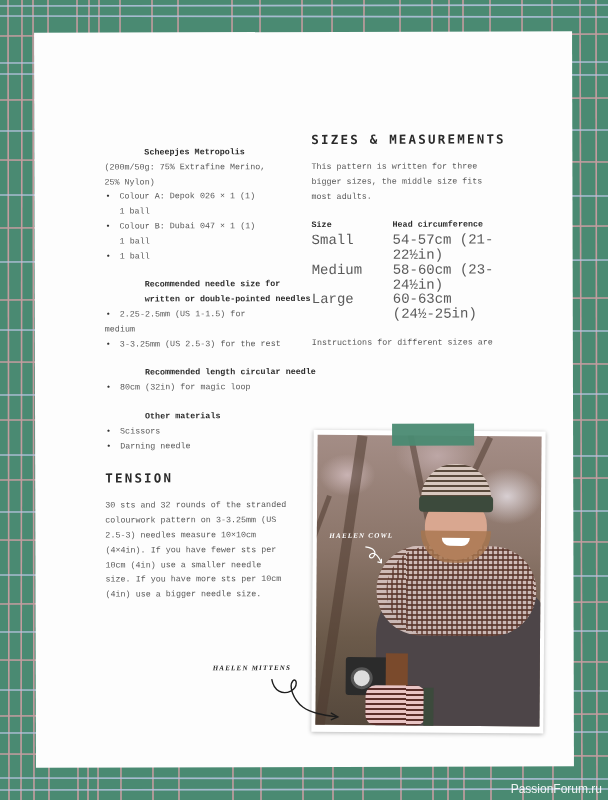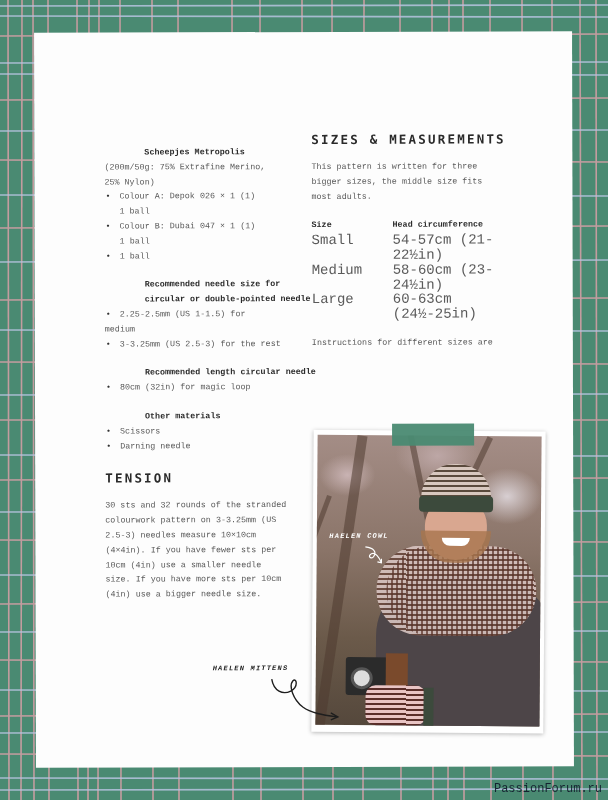--- a/index.html
+++ b/index.html
@@ -44,25 +44,25 @@
       radial-gradient(ellipse 50px 40px at 190px 60px, #d8cfd2 0%, transparent 70%),
       radial-gradient(ellipse 60px 40px at 120px 20px, #bda7a6 0%, transparent 70%),
       linear-gradient(180deg, #a48d86 0%, #8a7468 40%, #6b5a4a 70%, #55483c 100%);
   }
   .trunk { position:absolute; background:#4e3b2f; opacity:0.55; transform-origin:top left; }
   .tape {
     position:absolute; left:357px; top:392px; width:82px; height:22px;
     background:#4a8a72; opacity:0.95;
   }
   .label-hand {
-    position:absolute; font-family:Liberation Mono, monospace; font-style:italic; font-weight:bold;
+    position:absolute; font-family:Liberation Serif, serif; font-style:italic; font-weight:bold;
     font-size:7px; letter-spacing:1.2px;
   }
   .watermark {
-    position:absolute; right:6px; bottom:4px; color:#0f172a; font-family:Liberation Mono, monospace;
+    position:absolute; right:6px; bottom:4px; color:#ffffff; font-family:Liberation Sans, sans-serif;
     font-size:12px; opacity:0.9;
   }
 </style>
 </head>
 <body>
 
 <svg class="plaid" viewBox="0 0 608 800" xmlns="http://www.w3.org/2000/svg">
   <g stroke="#d9a0a8" stroke-width="1.6" opacity="0.85">
     <line x1="8" y1="0" x2="9" y2="800"></line>
       <line x1="22" y1="0" x2="21" y2="800"></line>
@@ -142,21 +142,21 @@
             <div>Colour B: Dubai 047 × 1 (1)</div>
             <div>1 ball</div>
           </li>
         <li>
             <span class="dot">•</span>
             <div>1 ball</div>
           </li>
       </ul>
       <div class="gap"></div>
       <div class="bold">Recommended needle size for</div>
-      <div class="bold" style="white-space:nowrap">circular or double-pointed needle</div>
+      <div class="bold" style="white-space:nowrap">written or double-pointed needles</div>
       <ul>
         <li>
             <span class="dot">•</span>
             <div>2.25-2.5mm (US 1-1.5) for</div>
           </li>
         <div>medium</div>
         <li>
             <span class="dot">•</span>
             <div style="white-space:nowrap">3-3.25mm (US 2.5-3) for the rest</div>
           </li>

